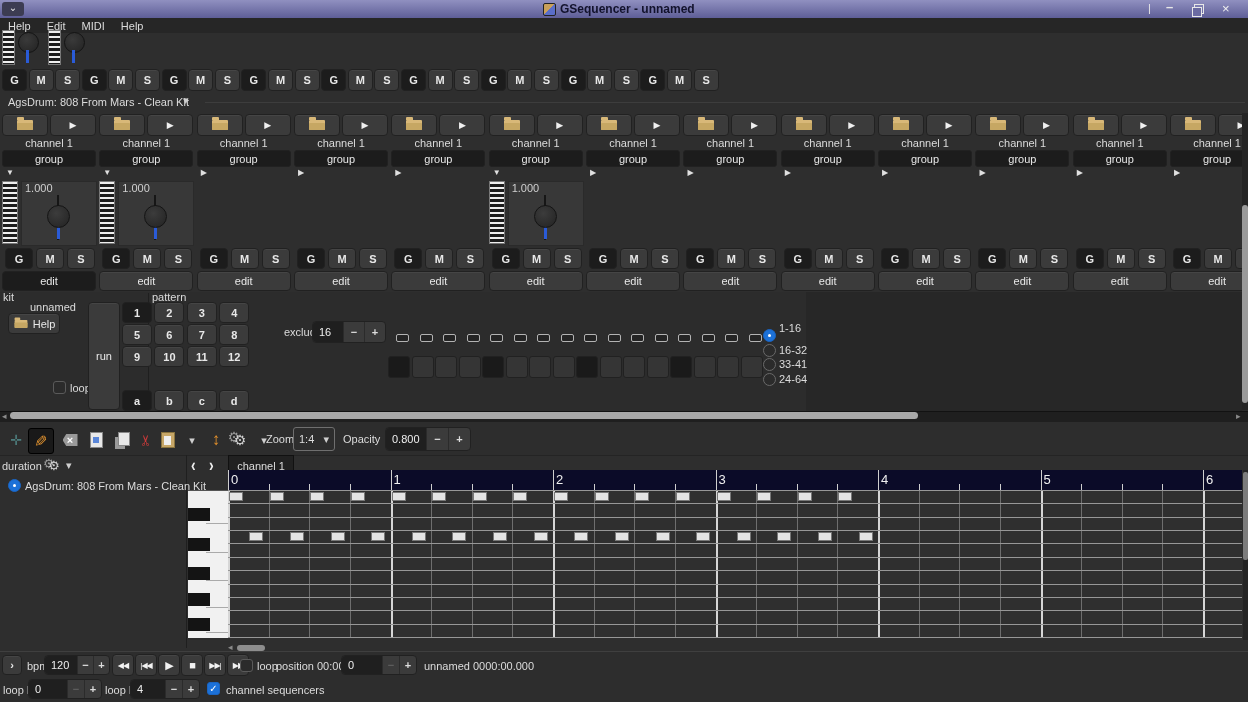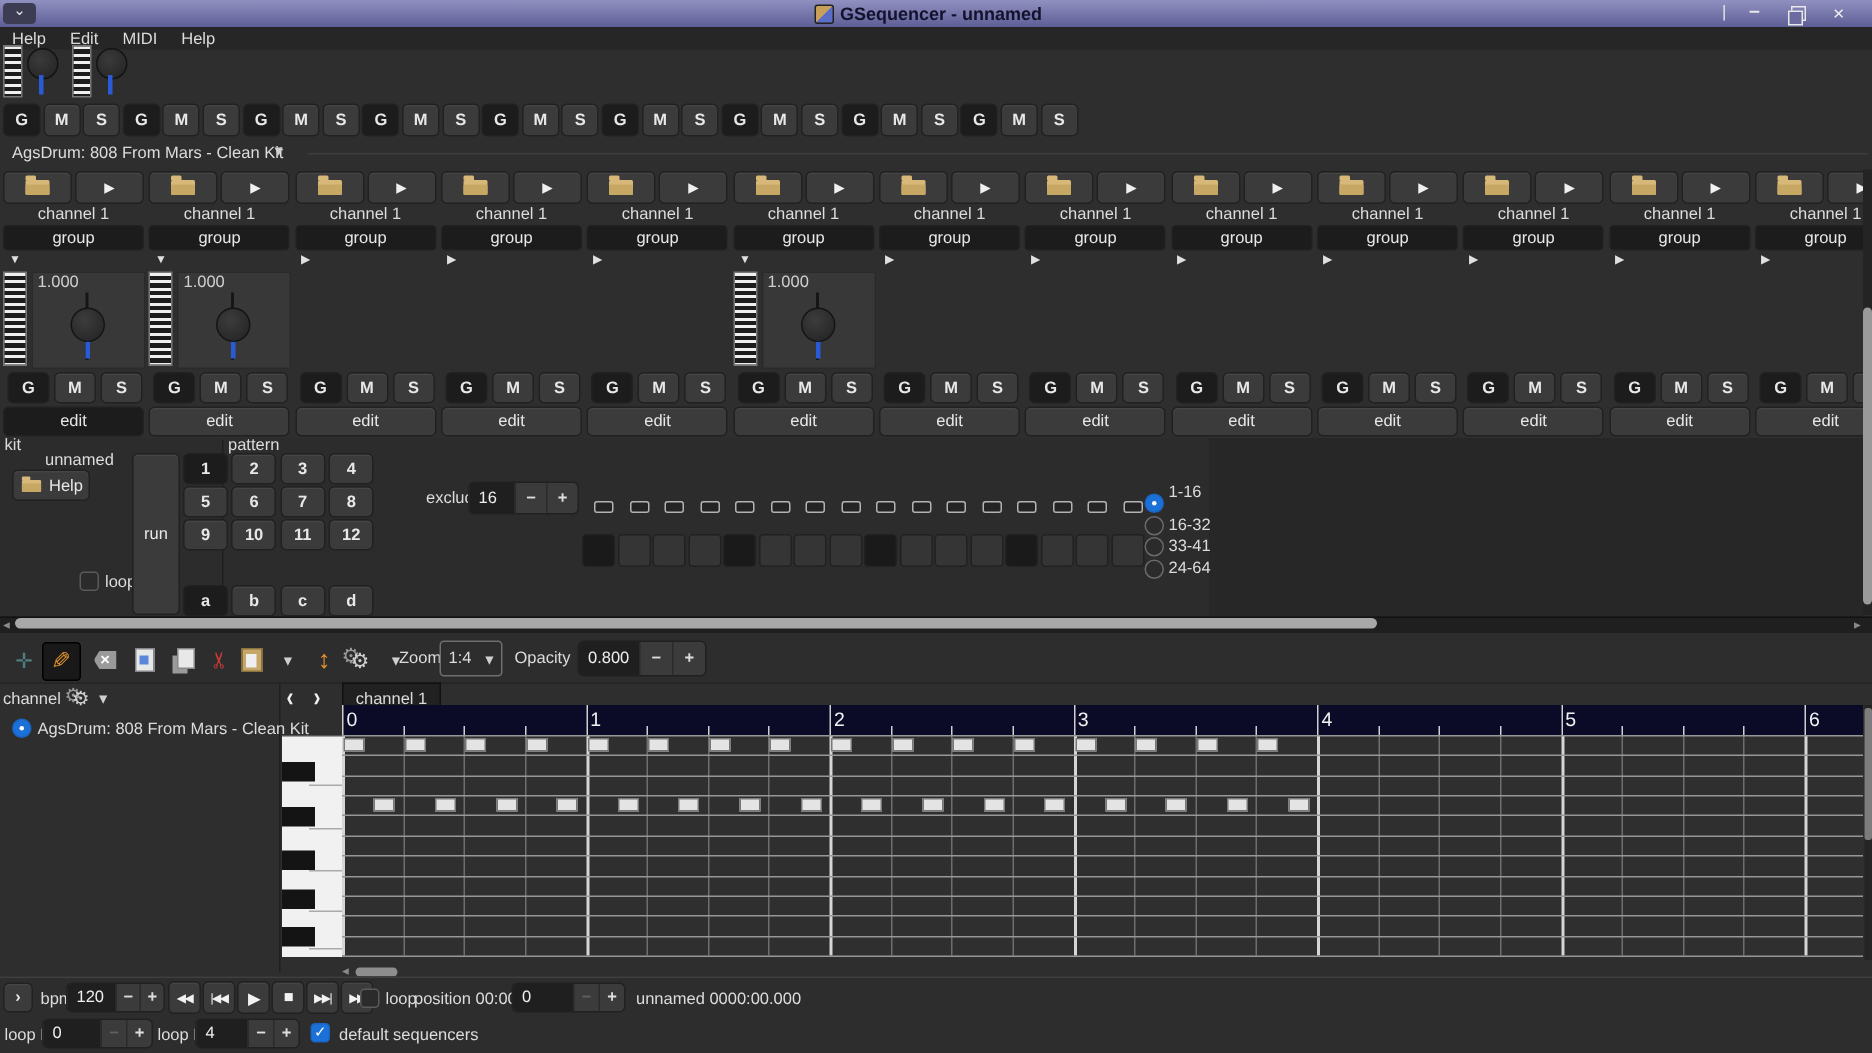--- a/index.html
+++ b/index.html
@@ -378,21 +378,21 @@
     <div class="abs" style="left: 293px; top: 427px; width: 42px; height: 24px; border: 1px solid rgb(111, 111, 111); border-radius: 3px; display: flex; align-items: center; justify-content: space-between; padding: 0px 5px; box-sizing: border-box;">
       <span>1:4</span>
       <span style="color: rgb(207, 207, 207);">▾</span>
     </div>
     <div class="lbl" style="left: 343px; top: 433px;">Opacity</div>
     <div class="spin" style="left: 385px; top: 427px; width: 86px; height: 24px;">
       <div class="val" style="flex: 1 1 0%;">0.800</div>
       <div class="sbtn" style="width: 22px;">−</div>
       <div class="sbtn" style="width: 22px;">+</div>
     </div>
-    <div class="lbl" style="left: 2px; top: 460px;">channel</div>
+    <div class="lbl" style="left: 2px; top: 460px;">duration</div>
     <div class="lbl" style="left: 48px; top: 458px; color: rgb(207, 207, 207); font-size: 13px; text-shadow: rgb(154, 154, 154) -5px -2px 0px;">⚙</div>
     <div class="lbl" style="left: 66px; top: 459px; color: rgb(207, 207, 207);">▾</div>
     <div class="vline" style="left: 186px; top: 455px; height: 193px;"></div>
     <div class="lbl" style="left: 191px; top: 456px; font-size: 14px; font-weight: bold; color: rgb(239, 239, 239); transform: scaleY(1.3);">‹</div>
     <div class="lbl" style="left: 209px; top: 456px; font-size: 14px; font-weight: bold; color: rgb(239, 239, 239); transform: scaleY(1.3);">›</div>
     <div class="abs" style="left: 228px; top: 455px; width: 64px; height: 20px; background: rgb(33, 33, 33); border-top: 1px solid rgb(17, 17, 17); border-right: 1px solid rgb(17, 17, 17); border-bottom: none; border-left: 1px solid rgb(17, 17, 17); border-image: initial; display: flex; align-items: center; justify-content: center;">channel 1</div>
     <div class="radio sel" style="left: 8px; top: 479px;"></div>
     <div class="lbl" style="left: 25px; top: 480px;">AgsDrum: 808 From Mars - Clean Kit</div>
     <div class="abs" style="left: 228px; top: 470px; width: 1014px; height: 20px; background: rgb(11, 11, 40);"></div>
     <div class="lbl" style="left: 231px; top: 472px; color: rgb(240, 240, 240); font-size: 13px;">0</div>
@@ -541,14 +541,14 @@
       <div class="sbtn dim" style="width: 17px;">−</div>
       <div class="sbtn" style="width: 17px;">+</div>
     </div>
     <div class="lbl" style="left: 105px; top: 684px;">loop R</div>
     <div class="spin" style="left: 130px; top: 679px; width: 70px; height: 20px;">
       <div class="val" style="flex: 1 1 0%;">4</div>
       <div class="sbtn" style="width: 17px;">−</div>
       <div class="sbtn" style="width: 17px;">+</div>
     </div>
     <div class="check on" style="left: 207px; top: 682px;">✓</div>
-    <div class="lbl" style="left: 226px; top: 684px;">default sequencers</div>
+    <div class="lbl" style="left: 226px; top: 684px;">channel sequencers</div>
   </div>
 
 </body></html>

